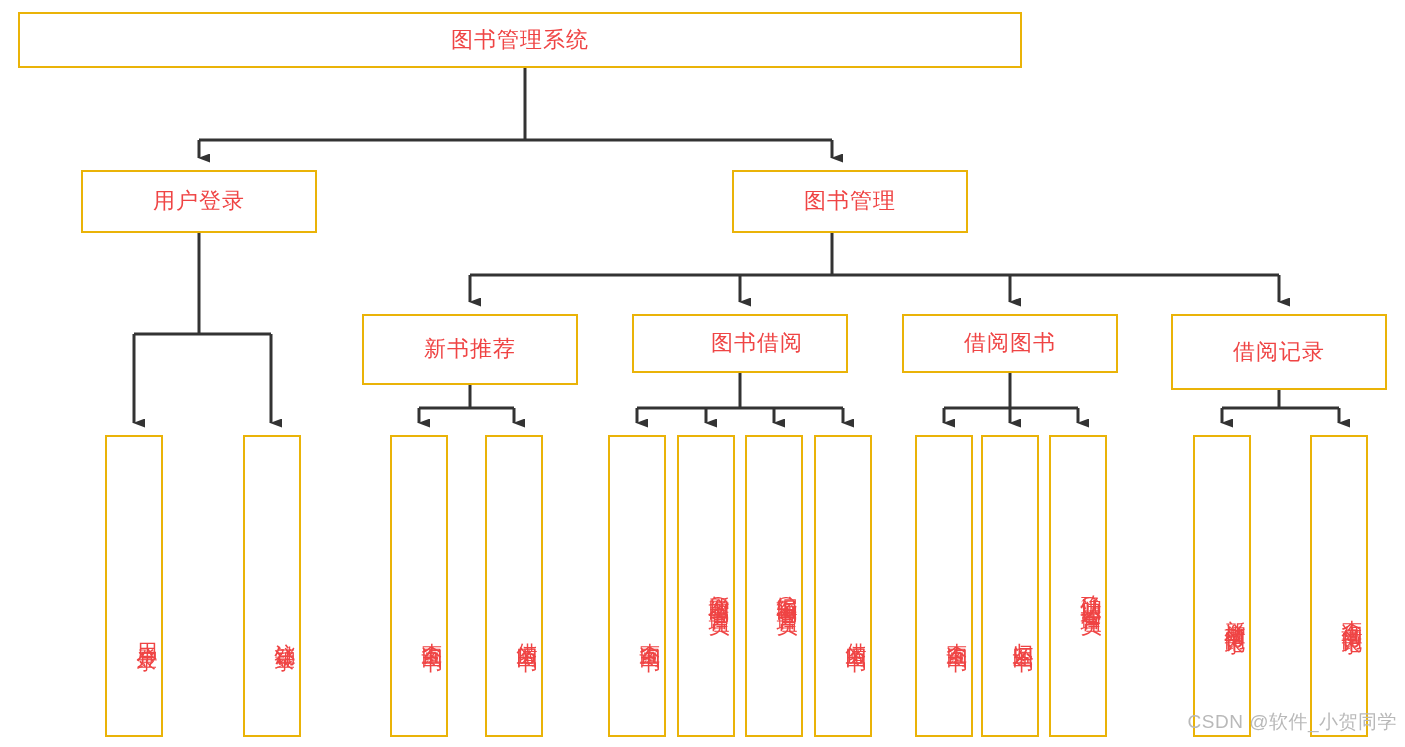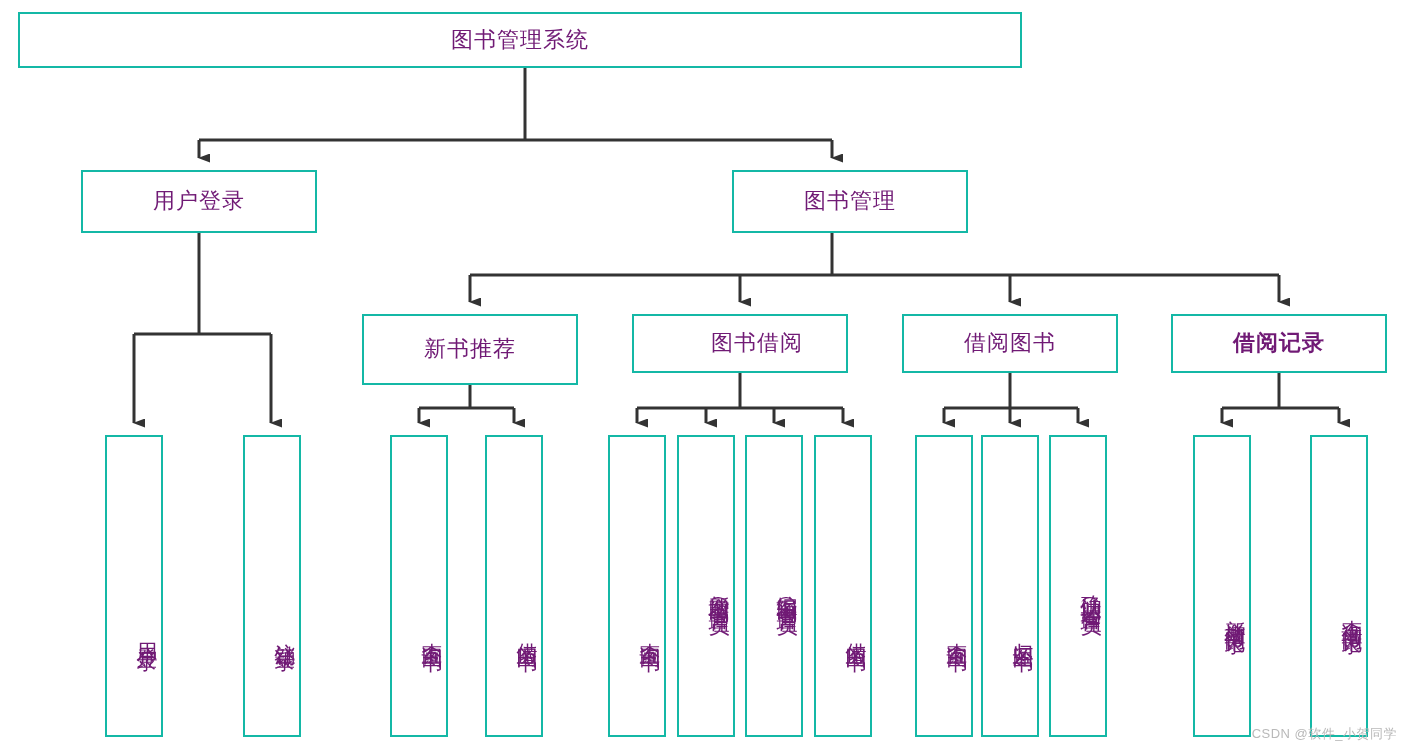--- a/index.html
+++ b/index.html
@@ -22,25 +22,25 @@
     left: 0;
     top: 0;
     width: 1405px;
     height: 747px;
     pointer-events: none;
   }
   .node {
     position: absolute;
     box-sizing: border-box;
     background: #ffffff;
-    border: 2px solid #14b8a6;
+    border: 2px solid #eab308;
     display: flex;
     align-items: center;
     justify-content: center;
-    color: #701a75;
+    color: #ef4444;
     z-index: 3;
   }
   .node-h {
     font-size: 22px;
     letter-spacing: 1px;
     line-height: 1.2;
     white-space: nowrap;
   }
   .node-v {
     writing-mode: vertical-rl;
@@ -52,22 +52,22 @@
     justify-content: center;
     padding-top: 4px;
     white-space: nowrap;
   }
   .node-v.pad-small { padding-top: 92px; }
   .node-v.pad-mid   { padding-top: 52px; }
   .node-v.pad-tiny  { padding-top: 10px; }
   .watermark {
     position: absolute;
     right: 8px;
-    bottom: 4px;
-    font-size: 13px;
+    bottom: 12px;
+    font-size: 19px;
     color: #b9b9b9;
     z-index: 5;
     white-space: nowrap;
     letter-spacing: 0.5px;
   }
 </style>
 </head>
 <body>
 
 <div id="canvas">
@@ -135,21 +135,21 @@
 
   <div class="node node-h" style="left:362px; top:314px; width:216px; height:71px;">
     <span>新书推荐</span>
   </div>
   <div class="node node-h" style="left:632px; top:314px; width:216px; height:59px;padding-left:34px;">
     <span>图书借阅</span>
   </div>
   <div class="node node-h" style="left:902px; top:314px; width:216px; height:59px;">
     <span>借阅图书</span>
   </div>
-  <div class="node node-h" style="left:1171px; top:314px; width:216px; height:59px;font-weight:bold;">
+  <div class="node node-h" style="left:1171px; top:314px; width:216px; height:76px;">
     <span>借阅记录</span>
   </div>
 
   <div class="node node-v pad-small" style="left:105px; top:435px; width:58px; height:302px;">
     <span>用户登录</span>
   </div>
   <div class="node node-v pad-small" style="left:243px; top:435px; width:58px; height:302px;">
     <span>注销登录</span>
   </div>
 

